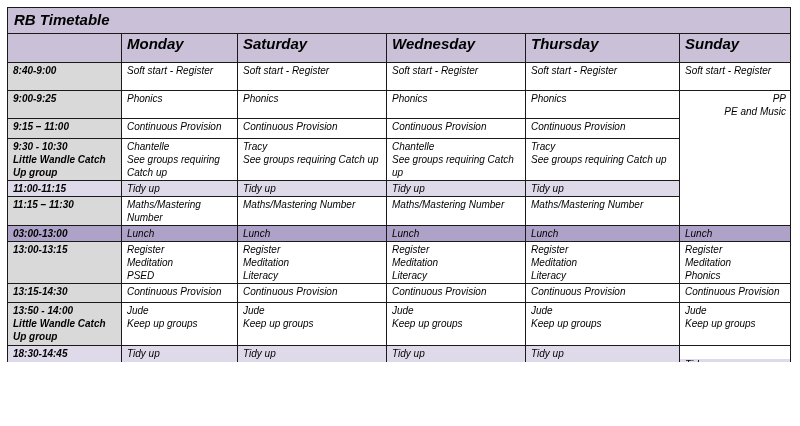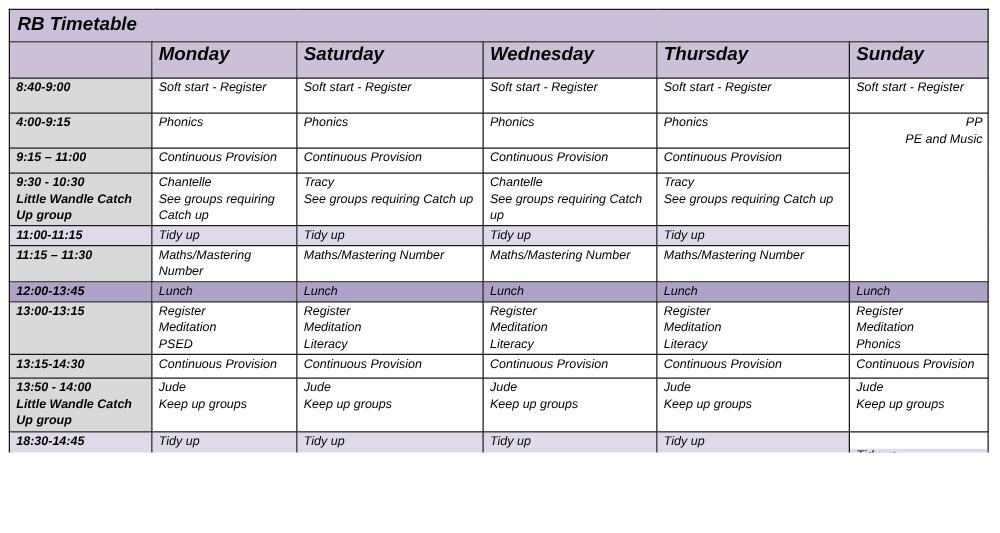--- a/index.html
+++ b/index.html
@@ -54,21 +54,21 @@
     <tr style="height:28px">
       <td class="time-cell">8:40-9:00</td>
       <td>Soft start - Register</td>
       <td>Soft start - Register</td>
       <td>Soft start - Register</td>
       <td>Soft start - Register</td>
       <td>Soft start - Register</td>
     </tr>
 
     <tr style="height:28px">
-      <td class="time-cell">4:00-9:15</td>
+      <td class="time-cell">9:00-9:25</td>
       <td>Phonics</td>
       <td>Phonics</td>
       <td>Phonics</td>
       <td>Phonics</td>
       <td class="center" rowspan="5">PP
 PE and Music</td>
     </tr>
 
     <tr style="height:20px">
       <td class="time-cell">9:15 – 11:00</td>
@@ -104,21 +104,21 @@
     <tr style="height:26px">
       <td class="time-cell">11:15 – 11:30</td>
       <td>Maths/Mastering
 Number</td>
       <td>Maths/Mastering Number</td>
       <td>Maths/Mastering Number</td>
       <td>Maths/Mastering Number</td>
     </tr>
 
     <tr style="height:14px">
-      <td class="time-lunch">12:00-13:45</td>
+      <td class="time-lunch">03:00-13:00</td>
       <td class="lunch-cell">Lunch</td>
       <td class="lunch-cell">Lunch</td>
       <td class="lunch-cell">Lunch</td>
       <td class="lunch-cell">Lunch</td>
       <td class="lunch-cell">Lunch</td>
     </tr>
 
     <tr style="height:39px">
       <td class="time-cell">13:00-13:15</td>
       <td>Register

